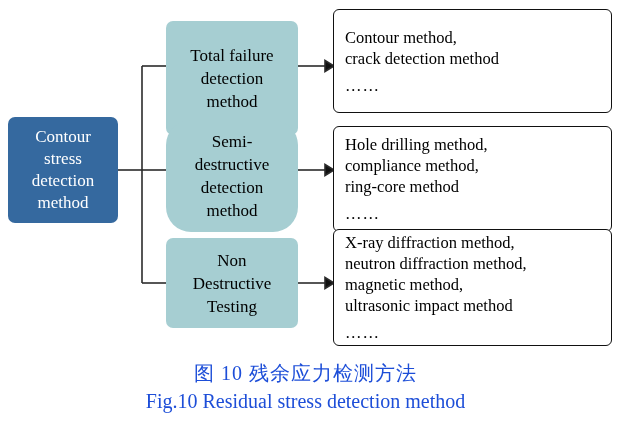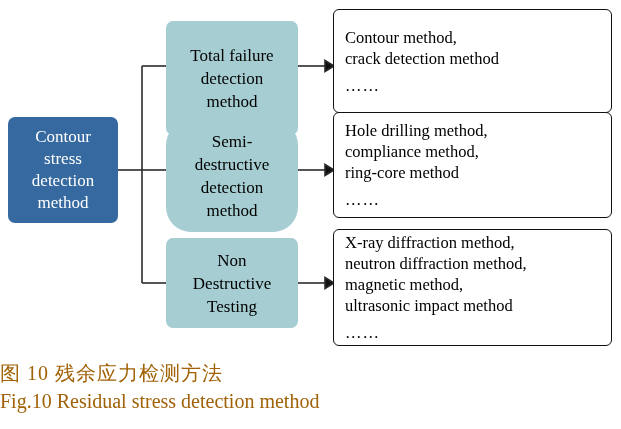--- a/index.html
+++ b/index.html
@@ -52,33 +52,33 @@
     border:1.4px solid #111111;
     border-radius:6px;
     color:#000000;
     font-size:16.5px;
     line-height:21px;
     text-align:left;
     justify-content:flex-start;
     padding:5px 0 5px 11px;
   }
   .detail-1{top:9px;height:104px;}
-  .detail-2{top:112px;height:106px;}
+  .detail-2{top:126px;height:106px;}
   .detail-3{top:229px;height:117px;}
   .detail .lines{width:100%;}
   .detail .dots{letter-spacing:1px;}
   .gap{display:block;height:6px;}
 
   
   #wires{position:absolute;left:0;top:0;width:621px;height:429px;pointer-events:none;}
 
   
   .caption{
     position:absolute;left:0;width:611px;
-    text-align:left;color:#a16207;
+    text-align:center;color:#1d4ed8;
   }
   .cap-cn{top:360px;font-size:20px;letter-spacing:1px;}
   .cap-en{top:390px;font-size:20px;}
 </style>
 </head>
 <body>
 
 <div id="canvas">
 
   <svg id="wires" viewBox="0 0 621 429">

